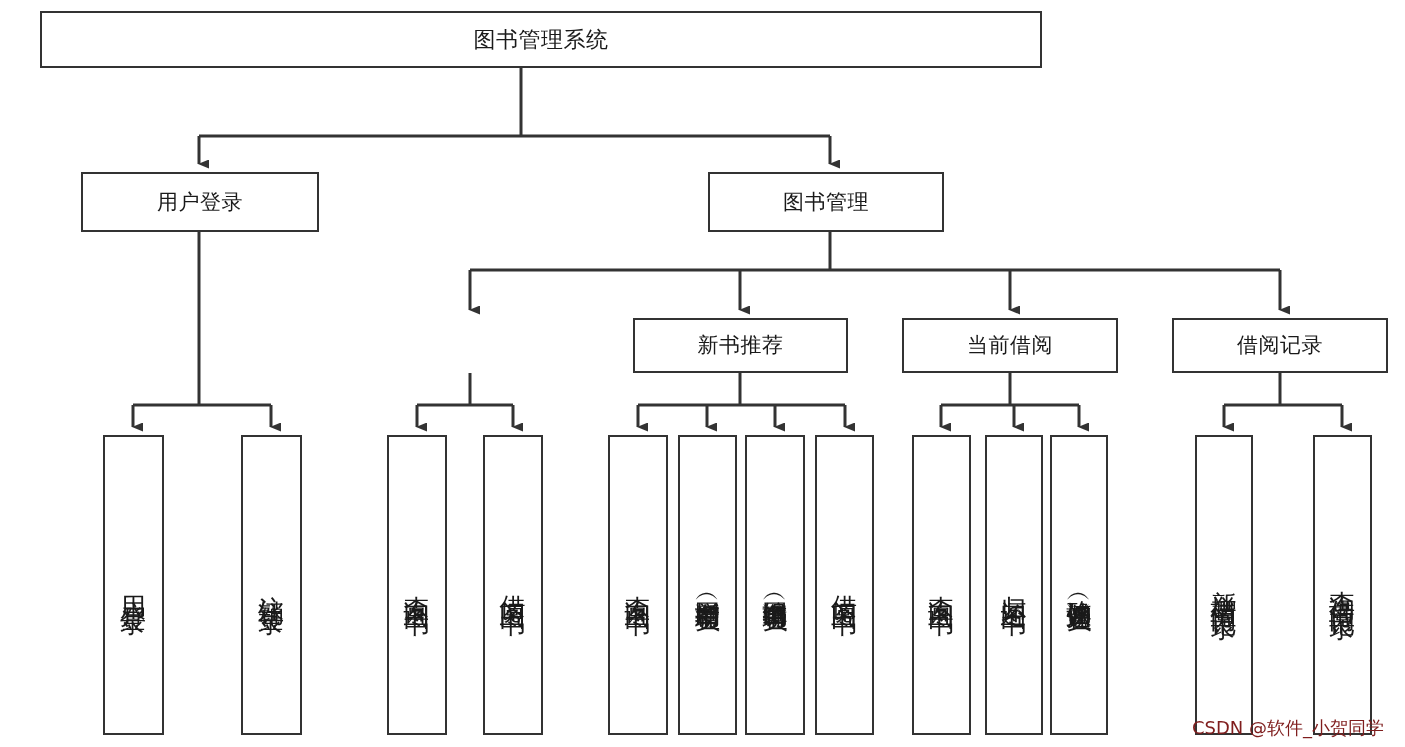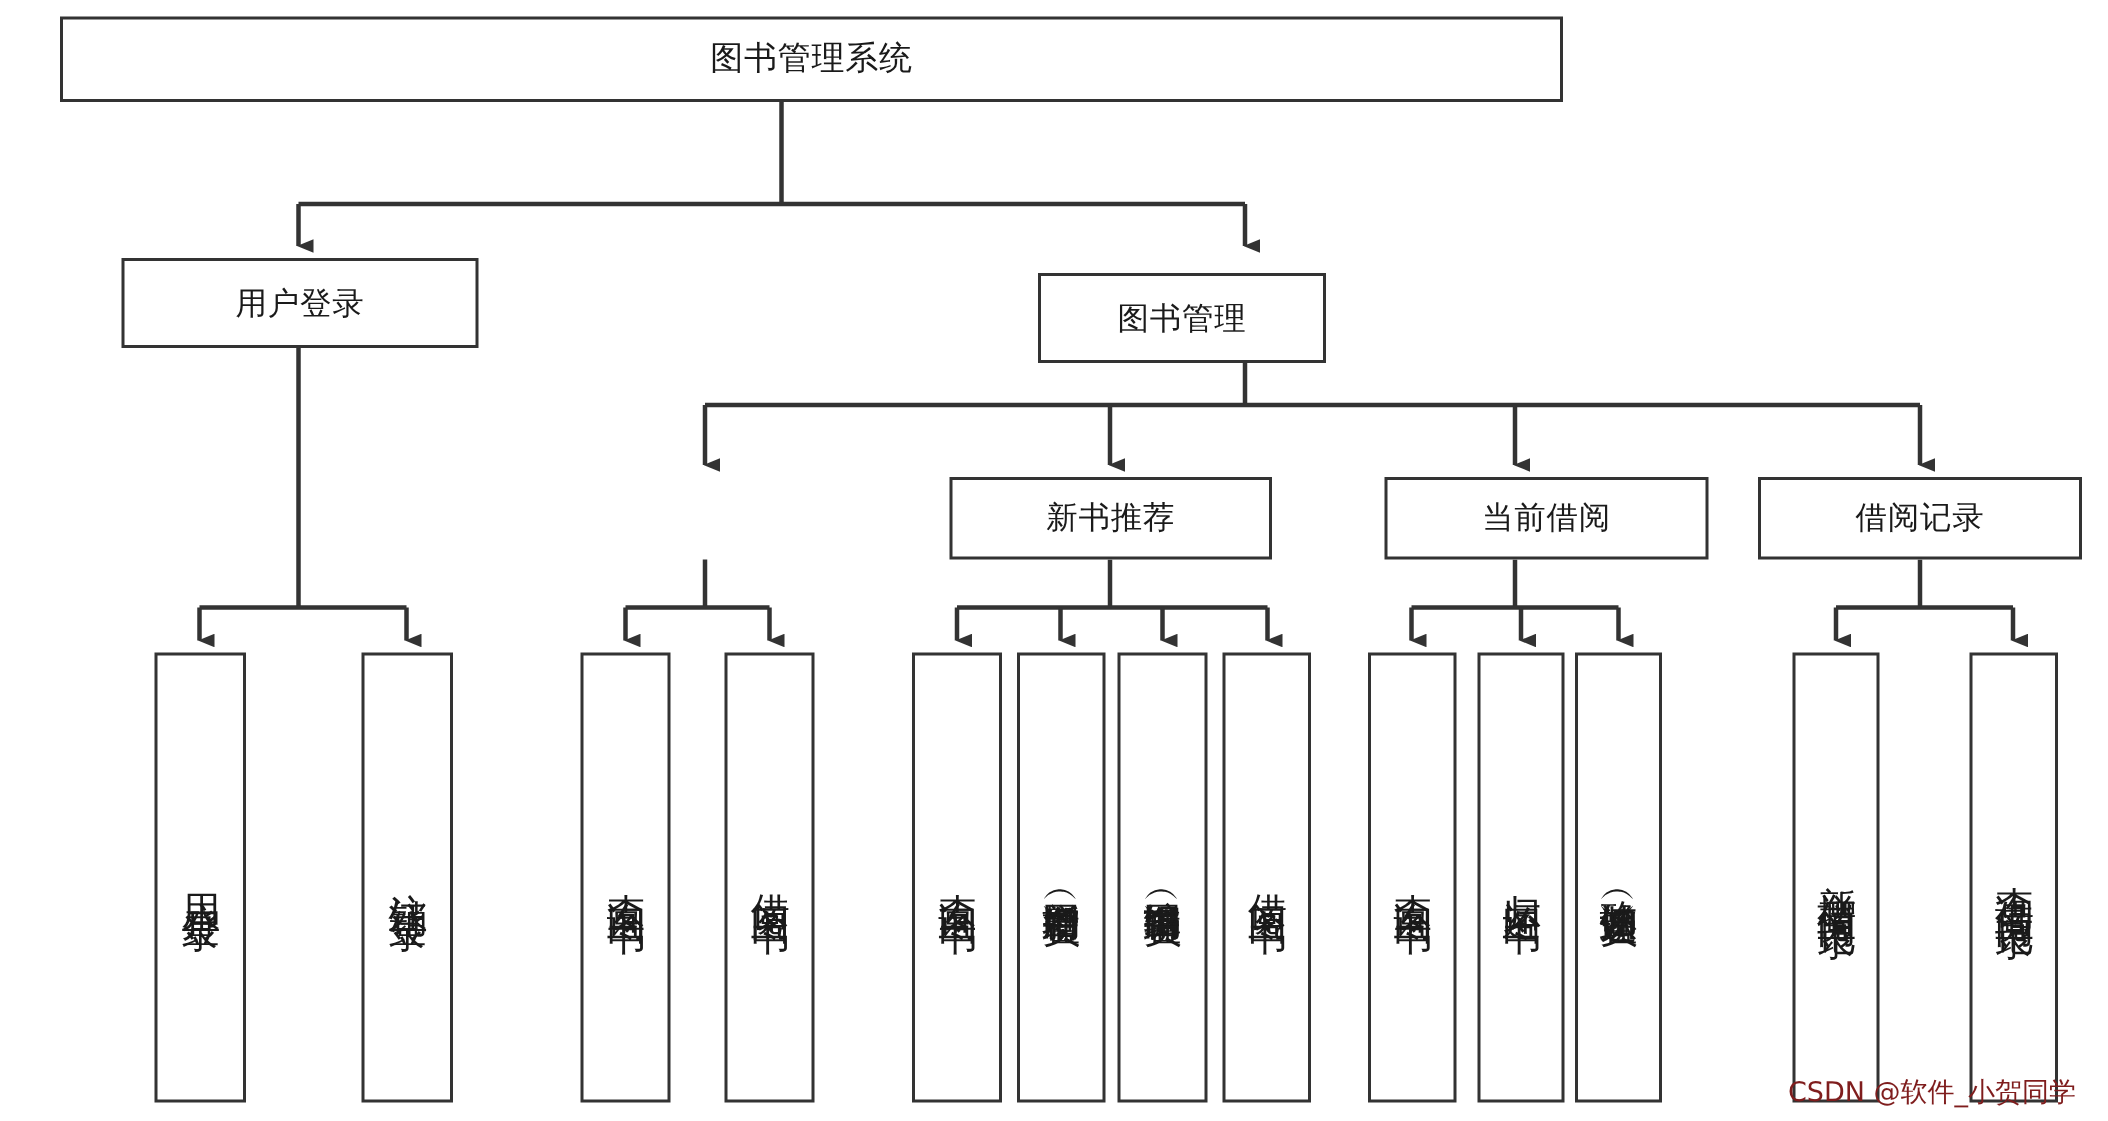--- a/index.html
+++ b/index.html
@@ -135,28 +135,28 @@
     </g>
   </svg>
 
   <div class="node horiz root" style="left: 8px; top: 11px; width: 1002px; height: 57px; margin-left: 32px;">
     <span class="node-label">图书管理系统</span>
   </div>
 
   <div class="node horiz" style="left: 81px; top: 172px; width: 238px; height: 60px;">
     <span class="node-label">用户登录</span>
   </div>
-  <div class="node horiz" style="left: 692px; top: 172px; width: 192px; height: 60px; margin-top: 10px;">
+  <div class="node horiz" style="left: 708px; top: 172px; width: 236px; height: 60px;">
     <span class="node-label">图书管理</span>
   </div>
 
   <div class="node horiz" style="left: 633px; top: 318px; width: 215px; height: 55px;">
     <span class="node-label">新书推荐</span>
   </div>
-  <div class="node horiz" style="left: 902px; top: 318px; width: 216px; height: 55px; margin-left: 21px;">
+  <div class="node horiz" style="left: 902px; top: 318px; width: 216px; height: 55px;">
     <span class="node-label">当前借阅</span>
   </div>
   <div class="node horiz" style="left: 1172px; top: 318px; width: 216px; height: 55px; justify-content: center;">
     <span class="node-label">借阅记录</span>
   </div>
 
   <div class="node vert" style="left: 103px; top: 435px; width: 61px; height: 300px;">
     <span class="node-label">用户登录</span>
   </div>
   <div class="node vert" style="left: 241px; top: 435px; width: 61px; height: 300px;">

